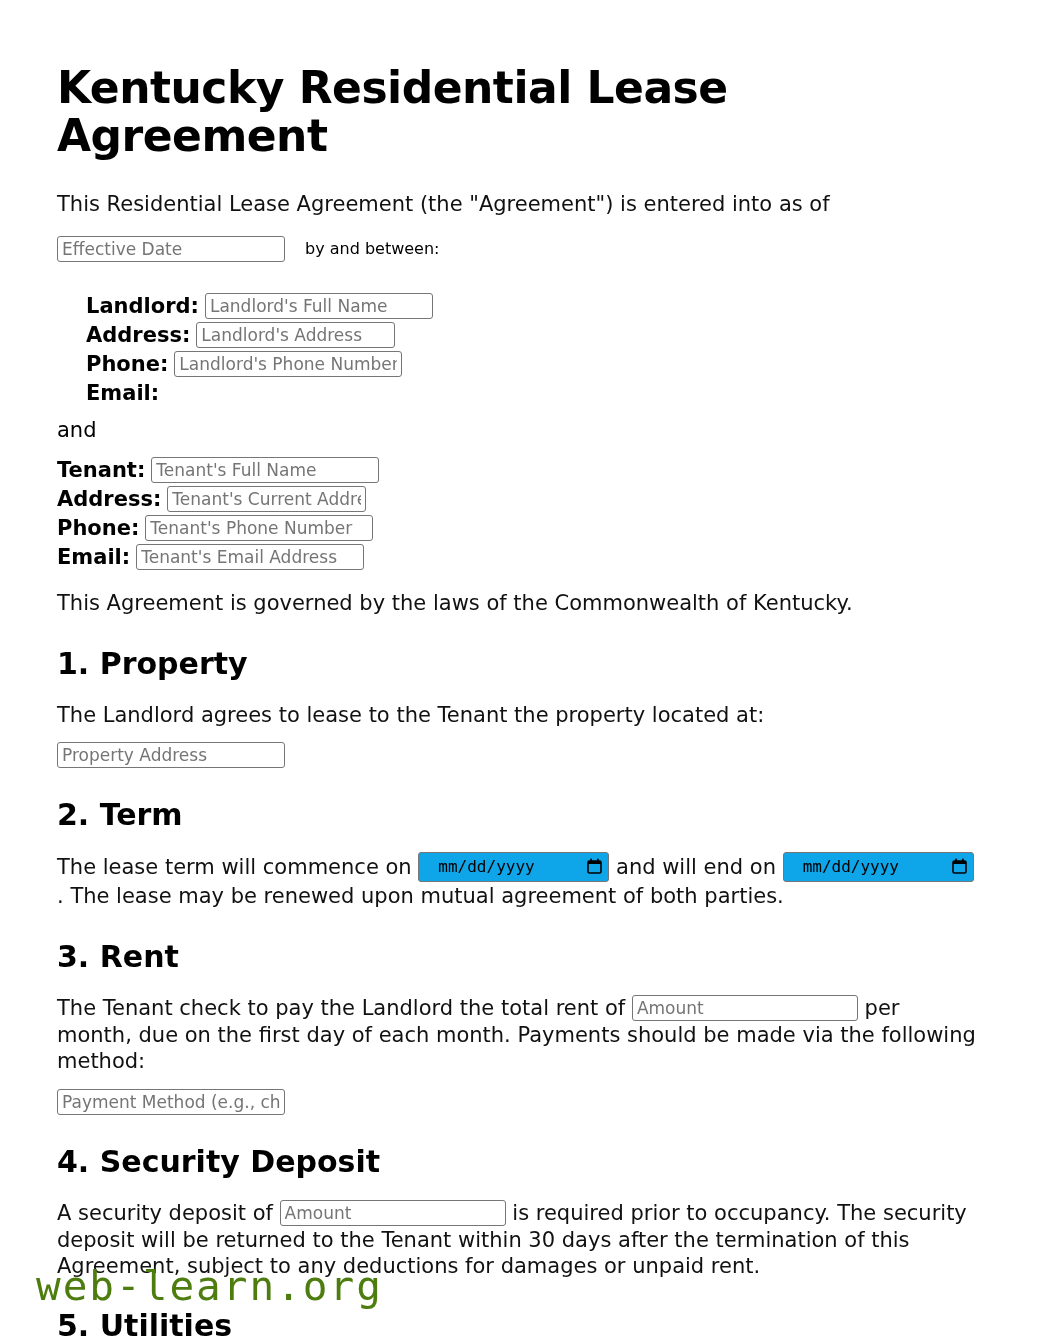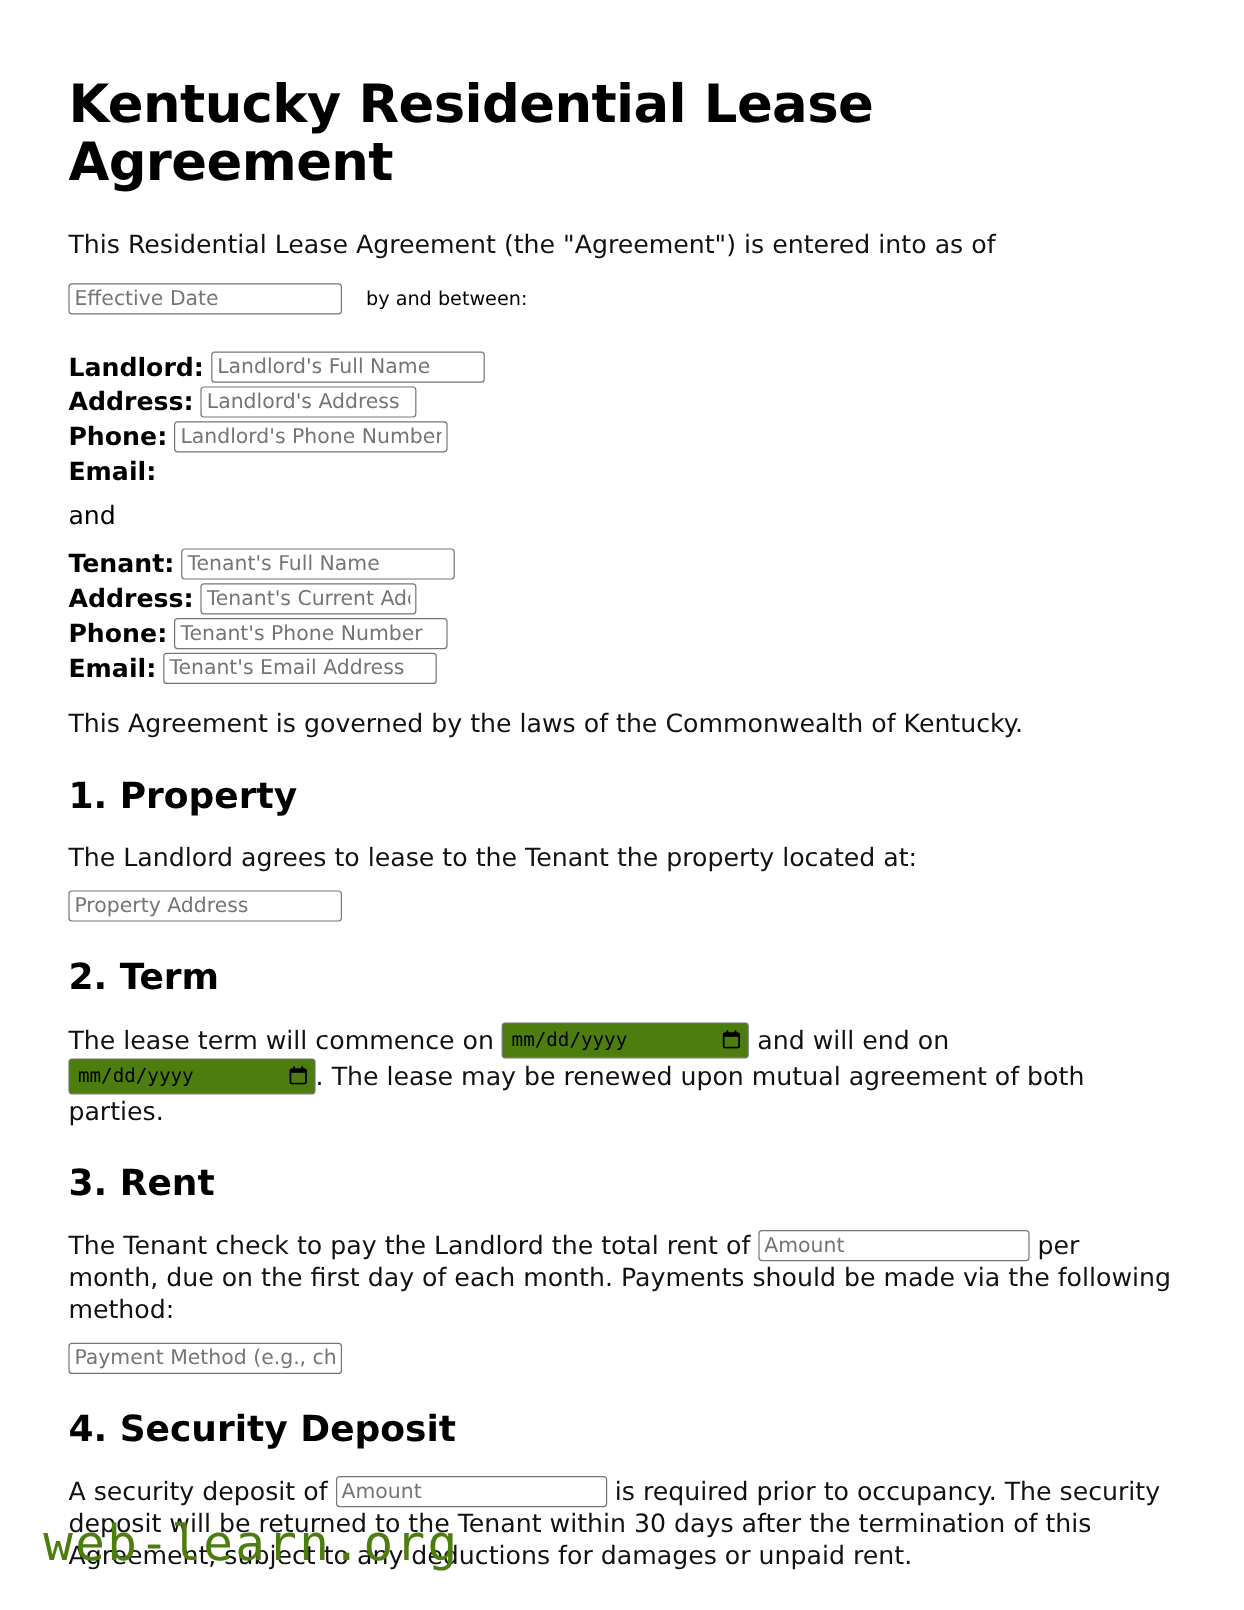--- a/index.html
+++ b/index.html
@@ -68,31 +68,31 @@
     box-sizing: border-box;
     height: 26px;
     width: 228px;
     outline: none;
   }
   input.txt::placeholder {
     color: #757575;
     opacity: 1;
   }
   input.amount { width: 226px; }
-  input.addr { width: 180px; }
+  input.addr { width: 199px; }
   .date-box {
     display: inline-flex;
     align-items: center;
     justify-content: space-between;
     border: 1px solid #767676;
     border-radius: 3px;
-    background: #4d7c0f;
+    background: #0ea5e9;
     height: 30px;
-    width: 206px;
-    padding: 0 6px 0 7px;
+    width: 191px;
+    padding: 0 6px 0 19px;
     box-sizing: border-box;
     vertical-align: middle;
     position: relative;
     top: -1px;
   }
   .date-text {
     font-family: "DejaVu Sans Mono", monospace;
     font-size: 16px;
     color: #000;
     letter-spacing: 0px;
@@ -131,21 +131,21 @@
 
   <h1 class="doc-title">Kentucky Residential Lease Agreement</h1>
 
   <p class="para tight">This Residential Lease Agreement (the "Agreement") is entered into as of</p>
 
   <div class="eff-line">
     <input class="txt" type="text" placeholder="Effective Date" style="">
     <span class="para" style="margin:12px;">by and between:</span>
   </div>
 
-  <div class="party-block" style="margin-top:22px;">
+  <div class="party-block" style="margin-top:22px;margin-left:29px;">
     <div class="party-row">
       <span class="party-label">Landlord:</span>
       <input class="txt" type="text" placeholder="Landlord's Full Name" style="">
     </div>
     <div class="party-row">
       <span class="party-label">Address:</span>
       <input class="txt addr" type="text" placeholder="Landlord's Address" style="">
     </div>
     <div class="party-row">
       <span class="party-label">Phone:</span>
@@ -224,16 +224,17 @@
     <input class="txt" type="text" placeholder="Payment Method (e.g., check, bank transfer)" style="">
   </div>
 
   <h2 class="section">4. Security Deposit</h2>
   <p class="para">
     <span>A security deposit of</span>
     <input class="txt amount inline-input" type="text" placeholder="Amount" style="">
     <span>is required prior to occupancy. The security deposit will be returned to the Tenant within 30 days after the termination of this Agreement, subject to any deductions for damages or unpaid rent.</span>
   </p>
 
+  <h2 class="section">5. Utilities</h2>
 
 </div>
 
 <div class="watermark">web-learn.org</div>
 
 </body></html>

